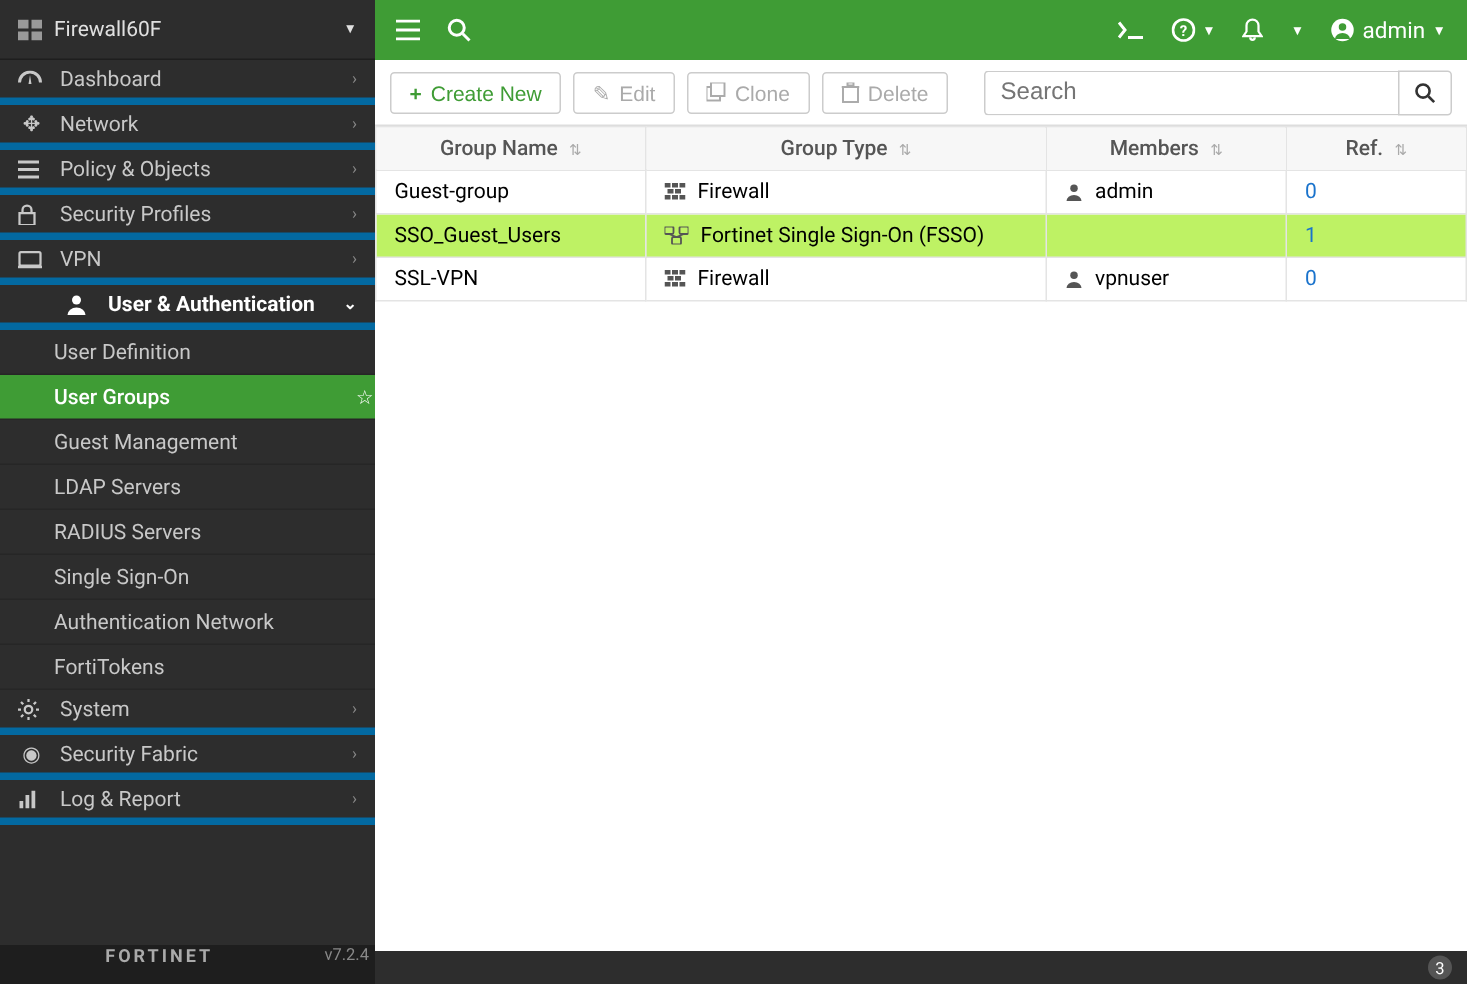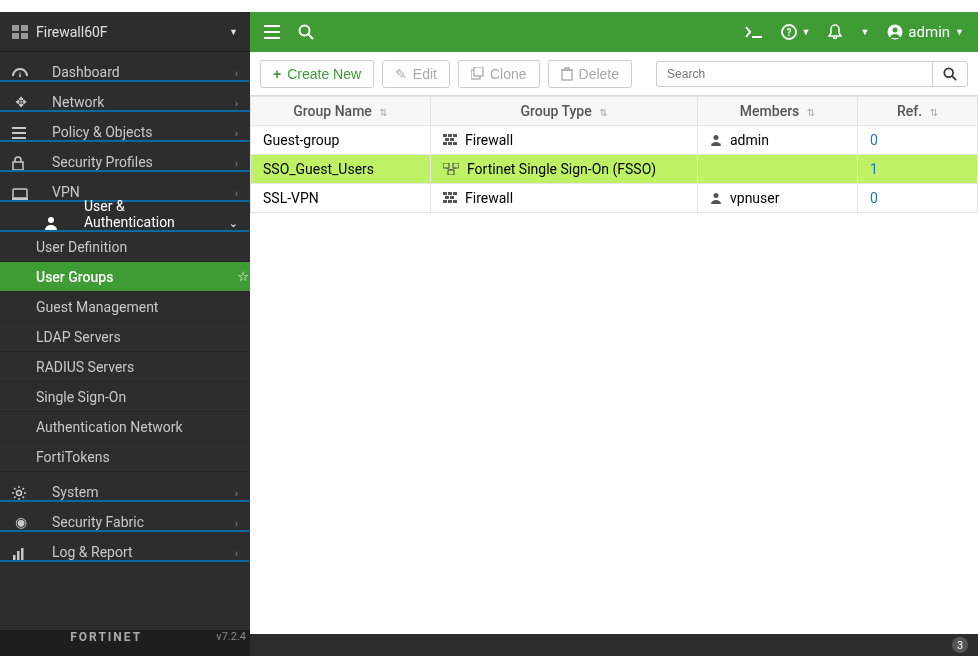--- a/index.html
+++ b/index.html
@@ -10,21 +10,20 @@
   height: 656px;
   display: flex;
   flex-direction: column;
   overflow: hidden;
   background: #fff;
 }
 .app {
   display: flex;
   flex: 1;
   min-height: 0;
-  margin-top: 12px;
 }
 .sidebar {
   width: 250px;
   background: #2d2d2d;
   color: #c8c8c8;
   display: flex;
   flex-direction: column;
 }
 .sidebar-header {
   height: 40px;
@@ -36,29 +35,29 @@
   color: #e0e0e0;
   border-bottom: 1px solid #1e1e1e;
 }
 .sidebar-header .hdr-label { flex: 1; }
 .sidebar-nav {
   flex: 1;
   overflow-y: auto;
 }
 .nav-item {
   display: flex;
-  align-items: flex-end;
+  align-items: center;
   height: 30px;
   padding: 0 12px;
-  gap: 22px;
+  gap: 10px;
   cursor: pointer;
   color: #c8c8c8;
-  border-bottom: 2px solid #0369a1;
-}
-.nav-item.expanded { color: #fff; font-weight: 400; padding-left: 44px; }
+  border-bottom: 5px solid #0369a1;
+}
+.nav-item.expanded { color: #fff; font-weight: 700; padding-left: 44px; }
 .nav-item .ni-icon { width: 18px; text-align: center; font-size: 14px; }
 .nav-item .ni-label { flex: 1; font-size: 14px; }
 .nav-item .ni-caret { font-size: 11px; color: #888; }
 .nav-item.expanded .ni-caret { color: #fff; }
 .nav-sub {
   display: flex;
   align-items: center;
   height: 30px;
   padding: 0 1px 0 36px;
   cursor: pointer;
@@ -125,21 +124,21 @@
 }
 .btn.primary { color: #3f9c35; font-weight: 500; }
 .btn.disabled { color: #aaa; cursor: default; }
 .search-wrap { display: flex; flex: 1; max-width: 330px; }
 .search-input {
   flex: 1;
   border: 1px solid #ccc;
   border-right: none;
   padding: 5px 10px;
   border-radius: 3px 0 0 3px;
-  font-size: 12px;
+  font-size: 16px;
 }
 .search-btn {
   border: 1px solid #ccc;
   background: #fff;
   padding: 5px 10px;
   border-radius: 0 3px 3px 0;
   cursor: pointer;
 }
 .table-wrap { flex: 1; overflow: auto; }
 table.grid {

